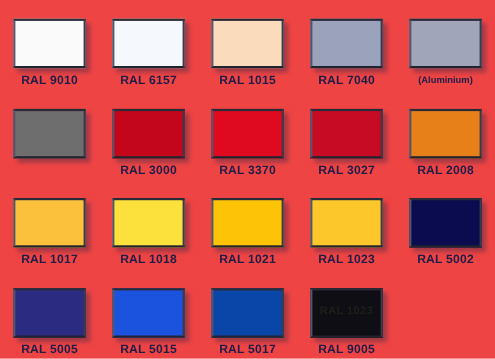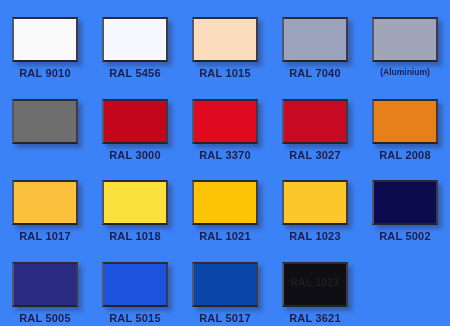--- a/index.html
+++ b/index.html
@@ -10,21 +10,21 @@
   body {
     width: 450px;
     height: 326px;
     overflow: hidden;
     font-family: "Liberation Sans", sans-serif;
   }
   #chart {
     position: relative;
     width: 450px;
     height: 326px;
-    background: #3b82f6;
+    background: #ef4444;
     box-sizing: border-box;
   }
   .grid {
     position: absolute;
     left: 0;
     top: 0;
     width: 450px;
     height: 326px;
     display: grid;
     grid-template-columns: repeat(5, 90px);
@@ -115,21 +115,21 @@
         <div class="label">
           <span class="code">RAL 9010</span>
         </div>
       </div>
       <div class="cell">
         <div class="swatch-wrap">
           <div class="swatch-shadow"></div>
           <div class="swatch" style="background: rgb(245, 248, 252);"></div>
         </div>
         <div class="label">
-          <span class="code">RAL 5456</span>
+          <span class="code">RAL 6157</span>
         </div>
       </div>
       <div class="cell">
         <div class="swatch-wrap">
           <div class="swatch-shadow"></div>
           <div class="swatch" style="background: rgb(250, 220, 188);"></div>
         </div>
         <div class="label">
           <span class="code">RAL 1015</span>
         </div>
@@ -267,17 +267,17 @@
         </div>
       </div>
       <div class="cell">
         <div class="swatch-wrap">
           <div class="swatch-shadow"></div>
           <div class="swatch" style="background: rgb(14, 14, 20);">
             <div class="ghost">RAL 1023</div>
           </div>
         </div>
         <div class="label">
-          <span class="code">RAL 3621</span>
+          <span class="code">RAL 9005</span>
         </div>
       </div>
     </div>
 </div>
 
 </body></html>

